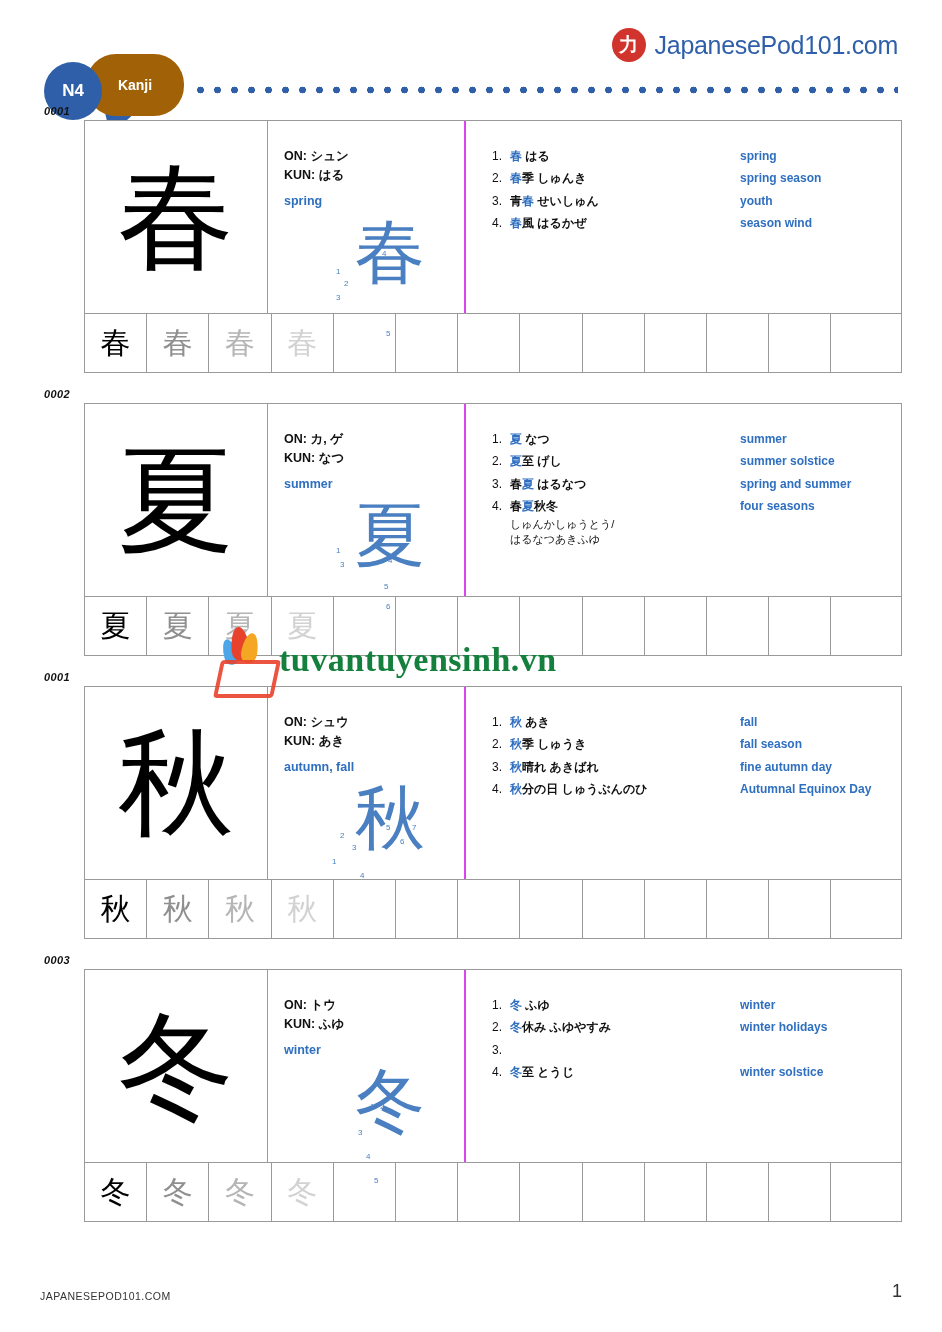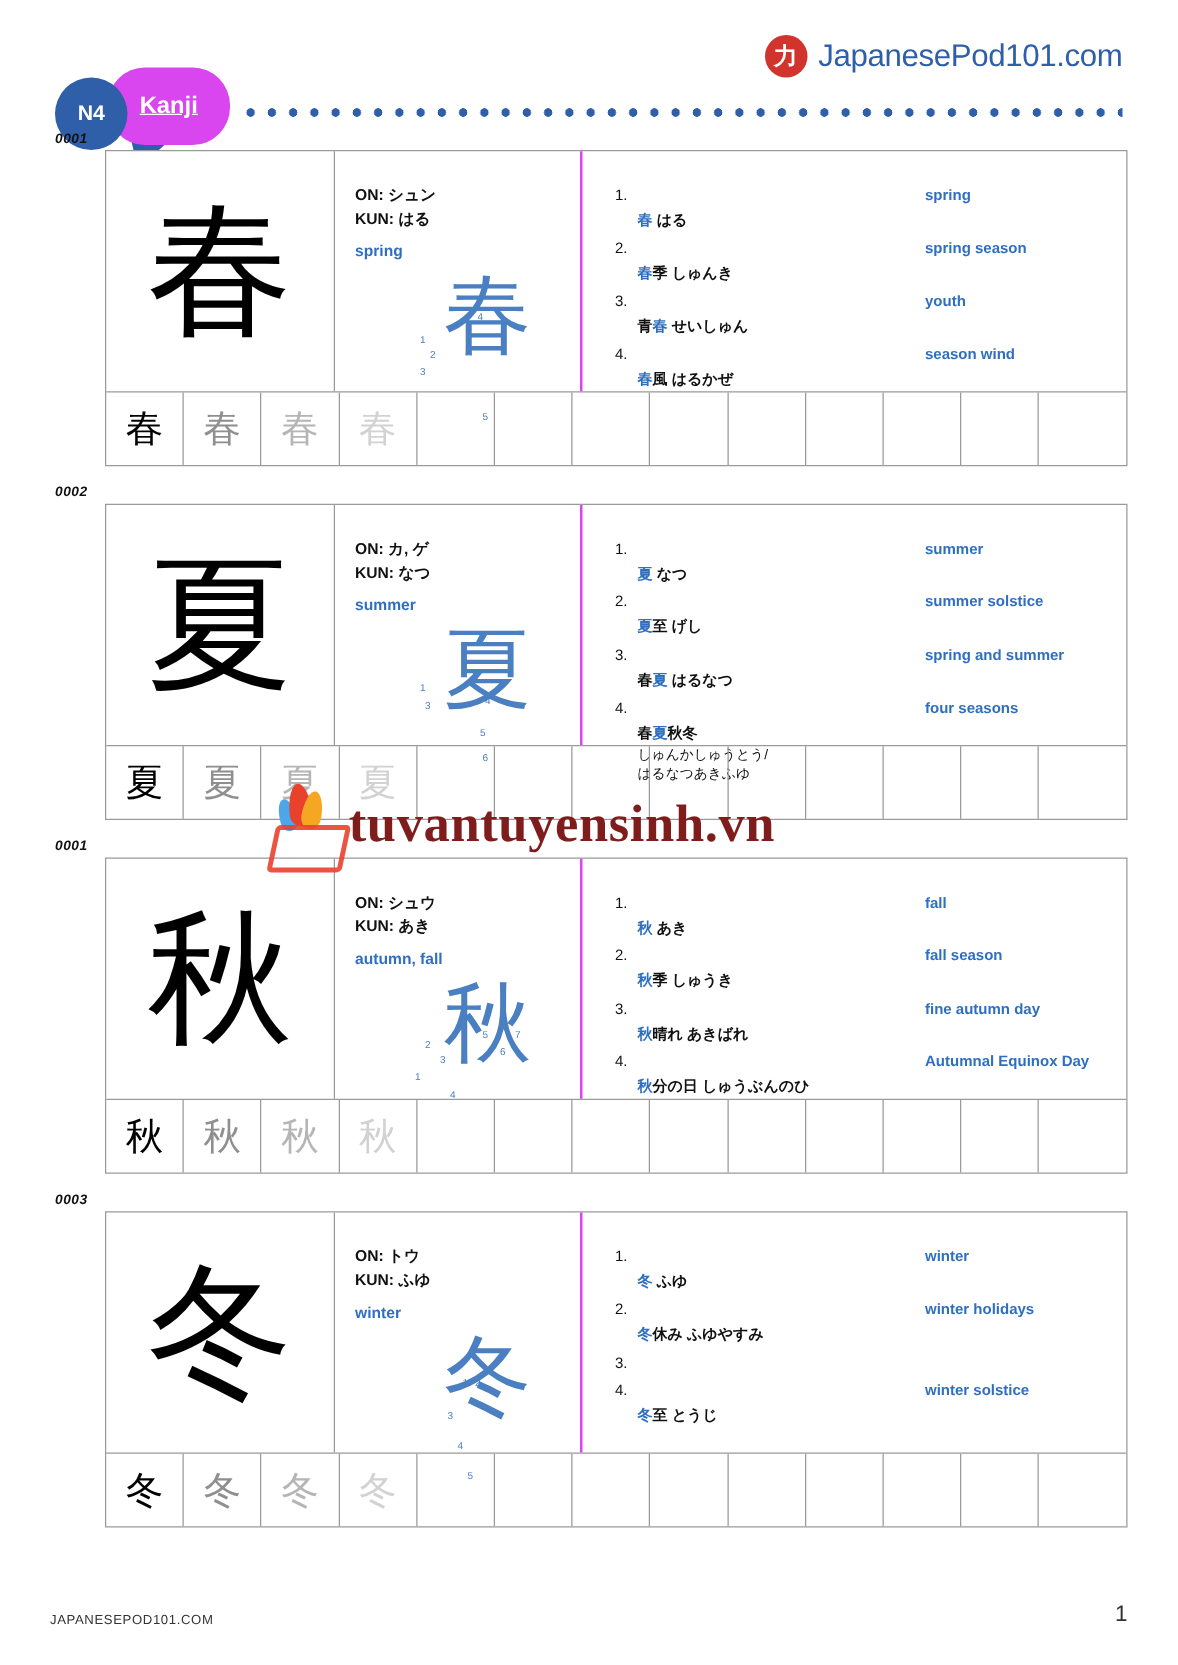--- a/index.html
+++ b/index.html
@@ -50,28 +50,27 @@
     align-items: center;
     justify-content: center;
   }
   .badge-kanji {
     position: absolute;
     left: 42px;
     top: 2px;
     width: 98px;
     height: 62px;
     border-radius: 30px;
-    background: #d946ef;
+    background: #a16207;
     color: #fff;
     font-weight: bold;
-    font-size: 19px;
+    font-size: 14px;
     display: flex;
     align-items: center;
     justify-content: center;
-    text-decoration: underline;
   }
   .badge-tail {
     position: absolute;
     left: 58px;
     top: 58px;
     width: 0;
     height: 0;
     border-left: 10px solid transparent;
     border-right: 22px solid transparent;
     border-top: 26px solid #2f5fa8;
@@ -201,21 +200,20 @@
   .ex-idx {
     width: 18px;
     color: #111;
     flex: none;
   }
   .ex-word {
     width: 230px;
     flex: none;
     color: #111;
     font-weight: bold;
-    margin-top: 20px;
   }
   .ex-word .hl { color: #2f6fc0; }
   .ex-word .plain { font-weight: bold; color: #111; }
   .ex-mean {
     color: #2f6fc0;
     font-weight: bold;
   }
   .ex-sub {
     font-size: 11px;
     font-weight: normal;
@@ -308,23 +306,23 @@
   .wm-flame .base {
     position: absolute;
     left: 2px; top: 33px;
     width: 52px; height: 30px;
     border: 4px solid #e8412c;
     border-radius: 4px;
     transform: skewX(-12deg);
     opacity: 0.9;
   }
   .wm-text {
-    font-size: 42px;
-    font-weight: bold;
-    color: #7f1d1d;
+    font-size: 34px;
+    font-weight: bold;
+    color: #15803d;
     font-family: "Liberation Serif", serif;
     letter-spacing: 0.5px;
   }
 </style>
 </head>
 <body>
 
 <div class="page">
 
   <div class="header">

